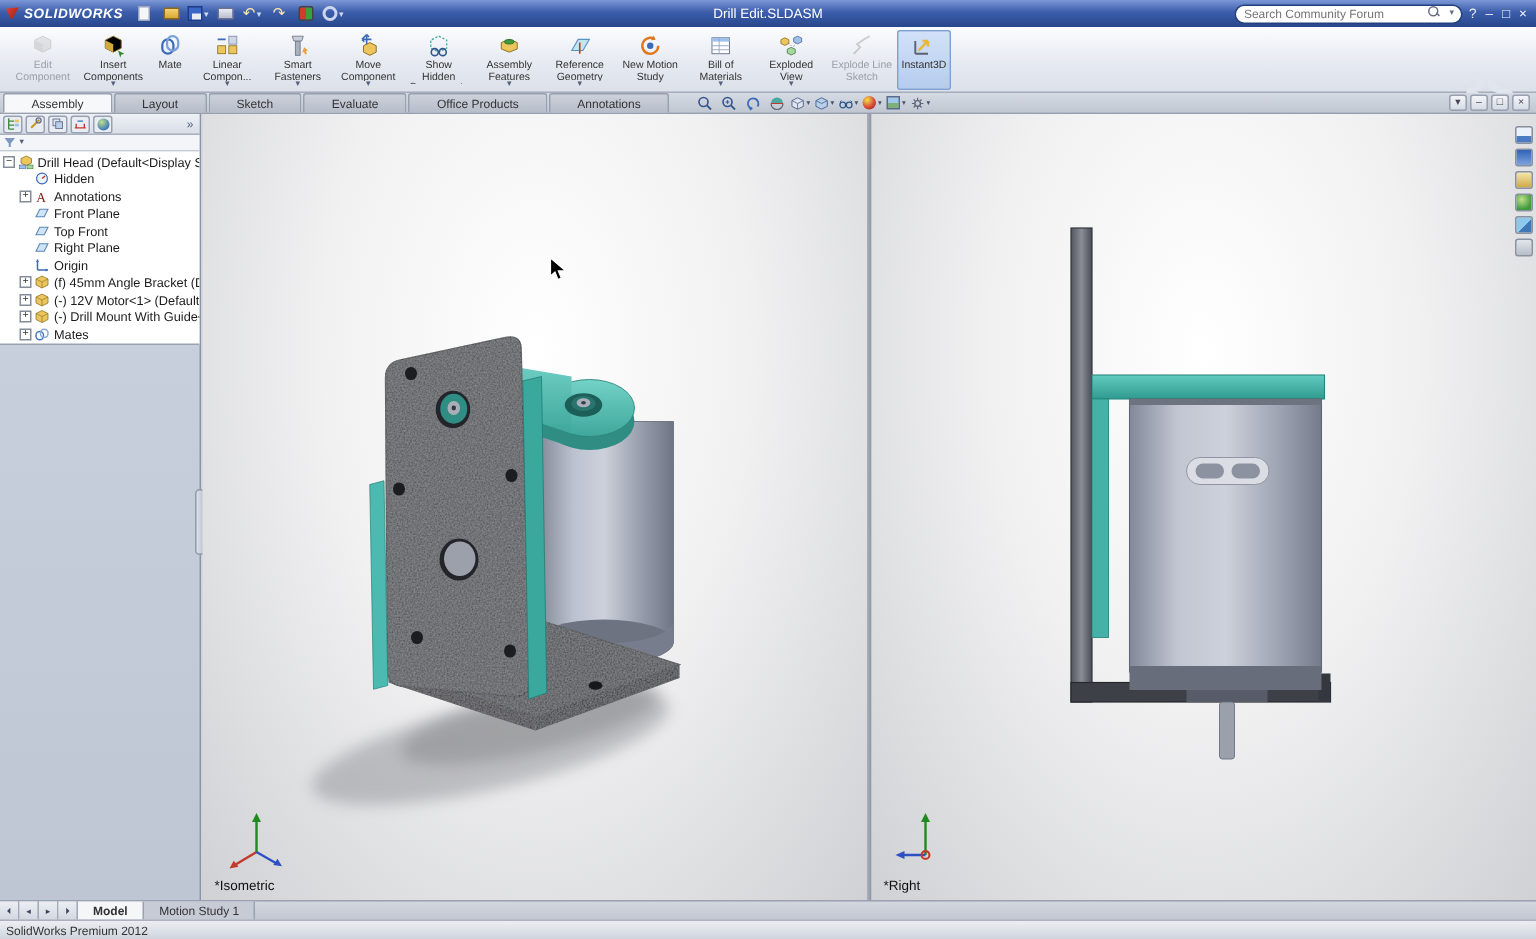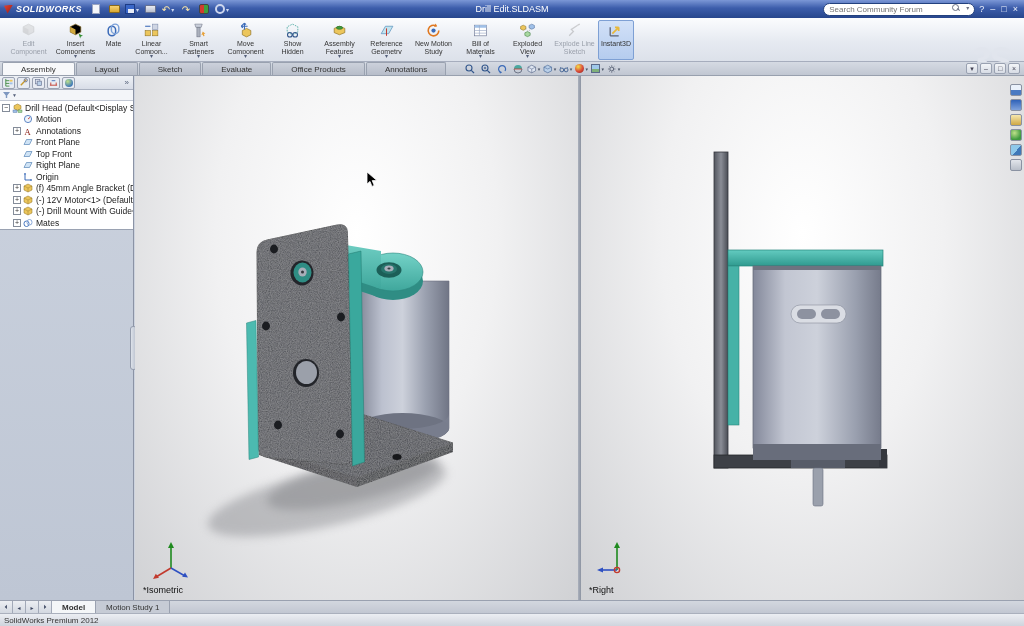--- a/index.html
+++ b/index.html
@@ -457,21 +457,21 @@
             </svg></span>
         <span class="tlabel">Drill Head (Default&lt;Display State-1&gt;)</span>
       </div>
       <div class="trow child">
         <span class="exp none"></span>
         <span class="ti">
           <svg viewBox="0 0 10 10" width="10" height="10">
               <circle cx="5" cy="5" r="3.6" fill="#eef4fb" stroke="#3a6ab8" stroke-width=".8"></circle>
               <path d="M5 5 7 3.4" stroke="#c23a2e" stroke-width=".9"></path>
             </svg></span>
-        <span class="tlabel">Motion</span>
+        <span class="tlabel">Hidden</span>
       </div>
       <div class="trow child">
         <span class="exp plus"></span>
         <span class="ti">
           <svg viewBox="0 0 10 10" width="10" height="10">
               <text x="1.2" y="8.5" font-size="9" font-family="Liberation Serif,serif" fill="#8a2018">A</text>
             </svg></span>
         <span class="tlabel">Annotations</span>
       </div>
       <div class="trow child">

